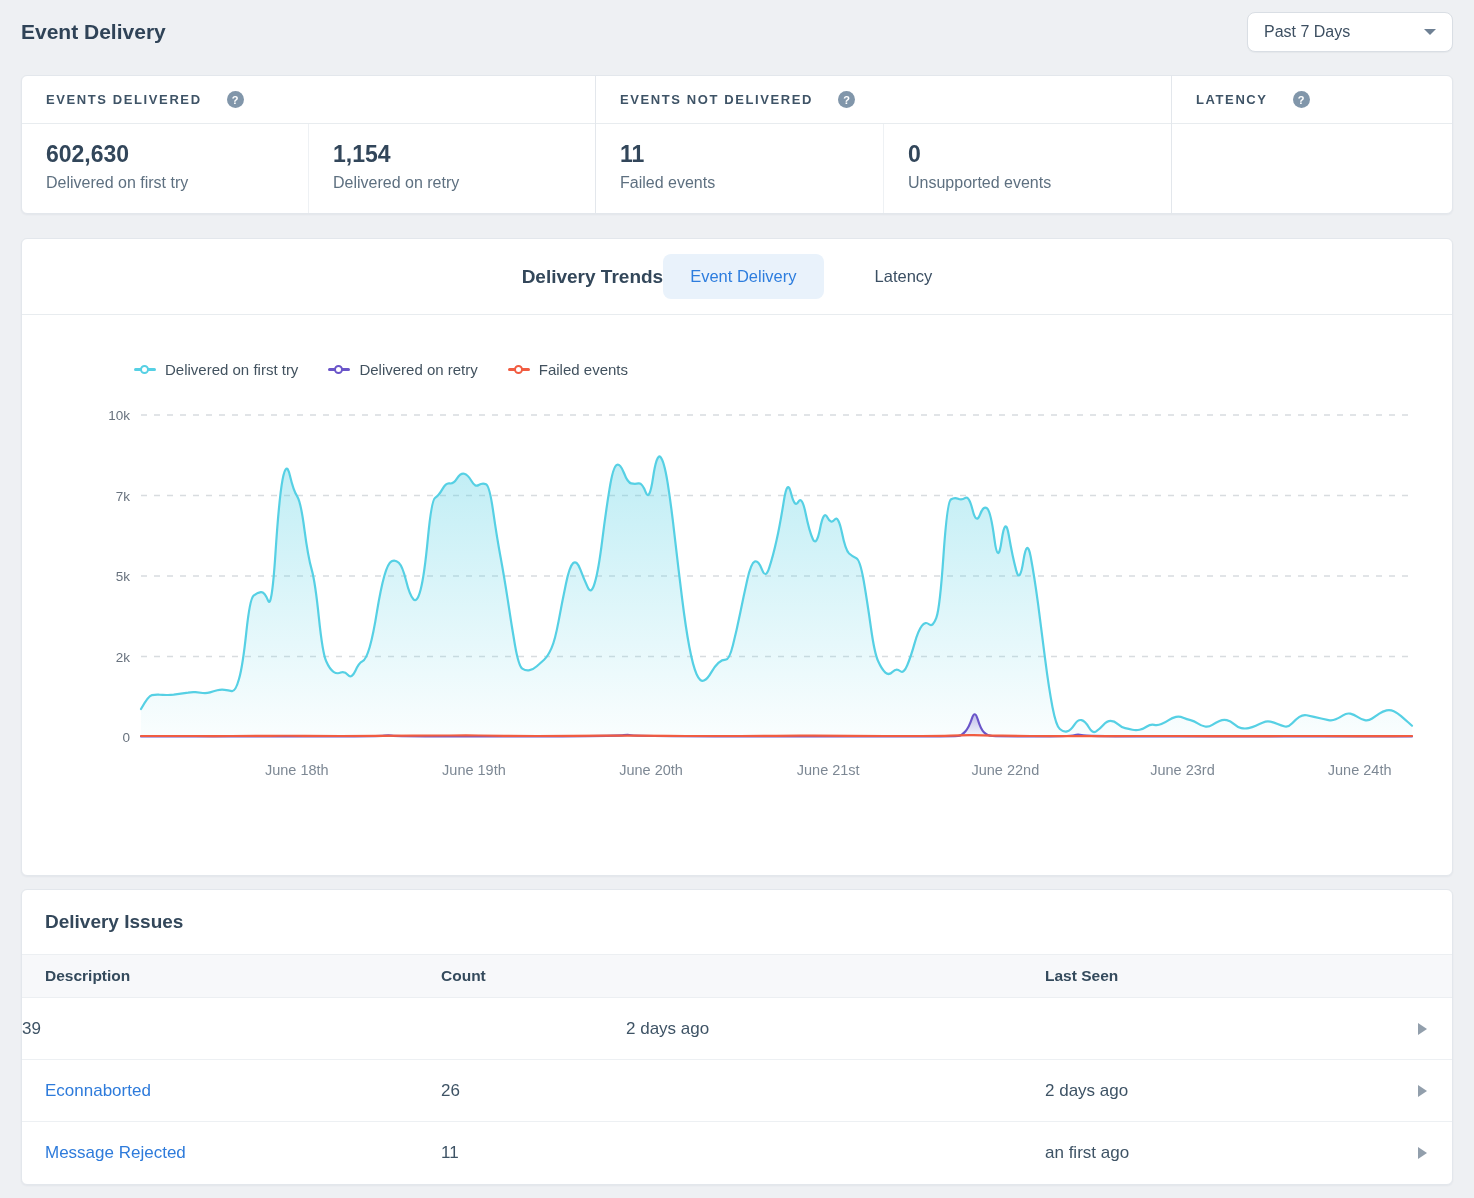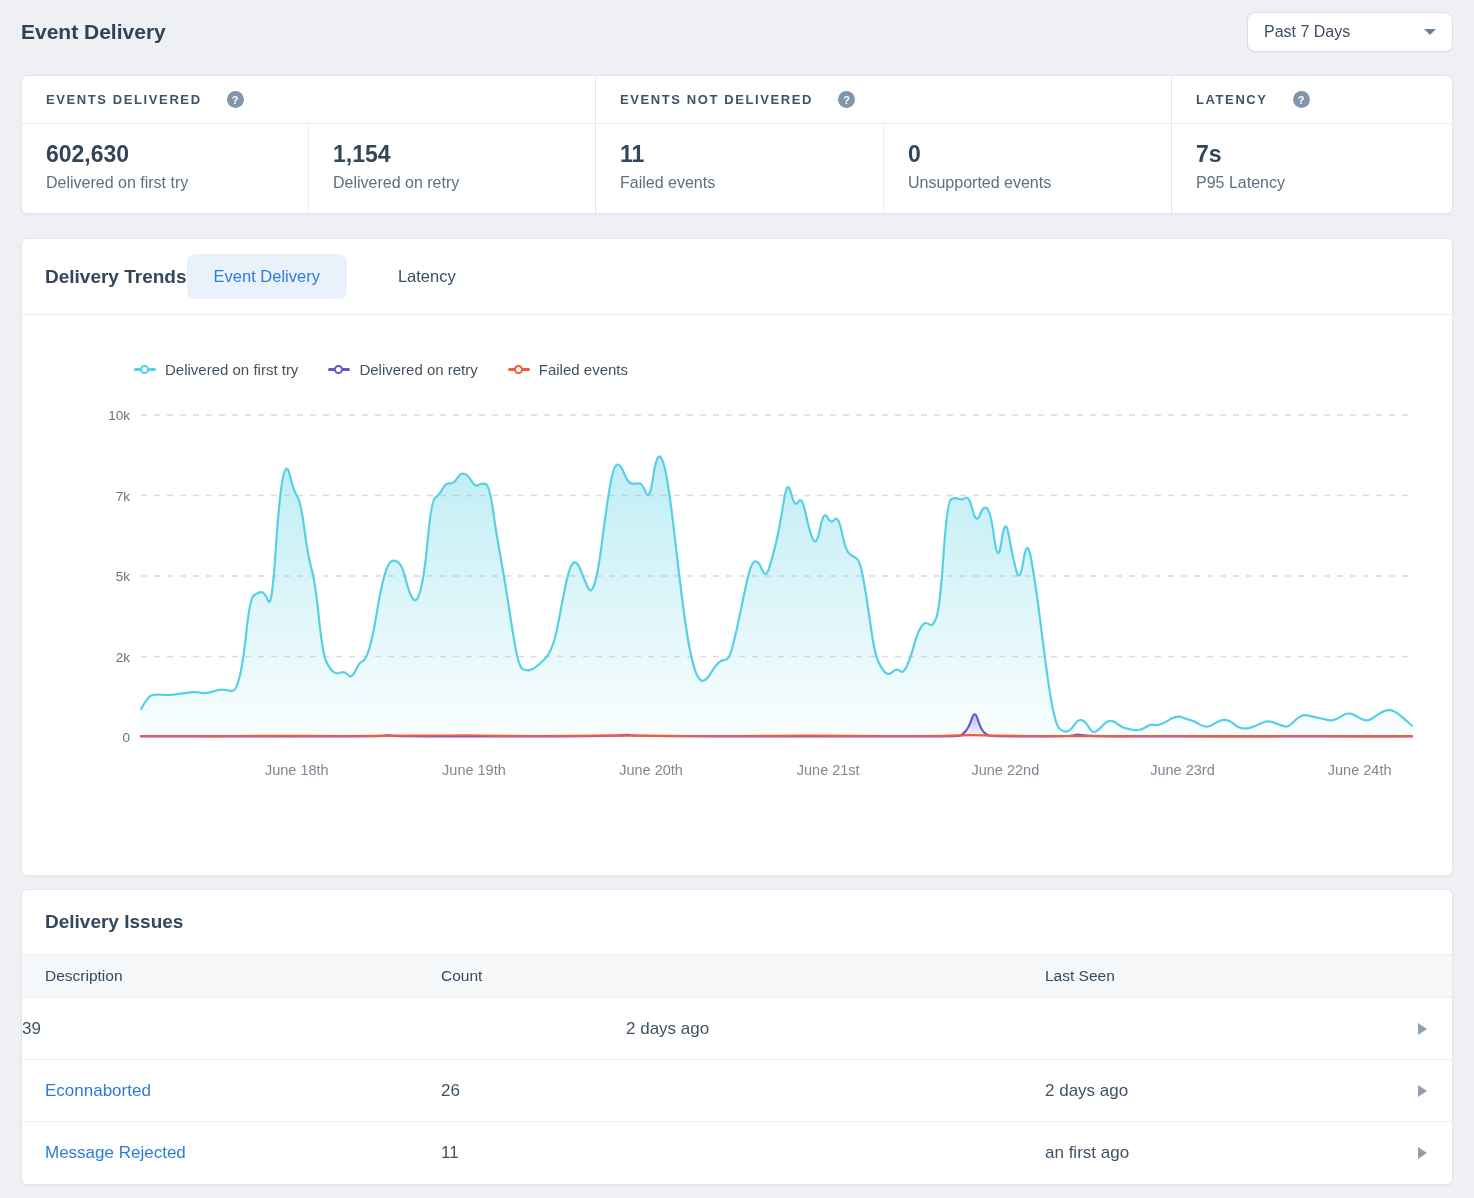--- a/index.html
+++ b/index.html
@@ -28,21 +28,21 @@
     display:inline-flex; align-items:center; justify-content:center; cursor:pointer; }
   .help-icon::after { content:"?"; }
   .group-body { display:flex; height:89px; }
   .metric { flex:1; padding:17px 0 0 24px; border-right:1px solid #eef1f4; }
   .metric:last-child { border-right:none; }
   .metric-value { font-size:23px; font-weight:700; color:#32465a; }
   .metric-label { margin-top:6px; font-size:16px; color:#5e7080; }
 
   
   .trends-card { margin-top:24px; height:638px; }
-  .trends-header { display:flex; justify-content:flex-start; align-items:center; height:76px; padding:0 16px 0 23px; border-bottom:1px solid #e8ecef; }
+  .trends-header { display:flex; justify-content:center; align-items:center; height:76px; padding:0 16px 0 23px; border-bottom:1px solid #e8ecef; }
   .section-title { font-size:19px; font-weight:700; color:#33475a; }
   .tabs { display:flex; align-items:center; gap:24px; }
   .tab { font-size:16.5px; padding:13px 27px; border-radius:8px; color:#3b4f63; cursor:pointer; }
   .tab.active { background:#e9f2fb; color:#2d7dde; }
 
   .legend { display:flex; gap:30px; margin:46px 0 0 112px; align-items:center; }
   .legend-item { display:flex; align-items:center; gap:9px; }
   .legend-marker { width:22px; height:3px; border-radius:2px; background:var(--c,#999); position:relative; }
   .legend-marker::after { content:""; position:absolute; left:6px; top:-3.5px; width:5px; height:5px;
     border:2.5px solid var(--c,#999); border-radius:50%; background:#fff; }
@@ -57,21 +57,21 @@
   .issues-card { margin-top:13px; overflow:hidden; }
   .issues-title-wrap { height:64px; display:flex; align-items:center; padding-left:23px; }
   .issues-table { width:100%; }
   .thead { display:flex; align-items:center; height:44px; background:#f7f8fa; border-top:1px solid #eceff2; border-bottom:1px solid #eceff2; }
   .trow { display:flex; align-items:center; height:62px; border-bottom:1px solid #edf0f3; cursor:pointer; }
   .trow:last-child { border-bottom:none; }
   .col-desc { width:419px; padding-left:23px; }
   .col-count { width:604px; }
   .col-seen { flex:1; }
   .col-chevron { width:60px; display:flex; justify-content:center; }
-  .th { font-size:15.5px; font-weight:400; color:#344a5c; }
+  .th { font-size:15.5px; font-weight:700; color:#344a5c; }
   .issue-link { font-size:17px; color:#2e7bdb; text-decoration:none; cursor:pointer; }
   .cell { font-size:17px; color:#3e5365; }
   .chevron-icon { width:0; height:0; border-top:6px solid transparent; border-bottom:6px solid transparent; border-left:9px solid #929fac; cursor:pointer; }
 </style>
 </head>
 <body>
 
 <div class="page">
 
   <div class="topbar">
@@ -112,26 +112,20 @@
         <div class="metric">
           <div class="metric-value">0</div>
           <div class="metric-label">Unsupported events</div>
         </div>
       </div>
     </div>
     <div class="stat-group g3">
       <div class="group-header">
         <span class="group-label">LATENCY</span>
         <span class="help-icon"></span>
-      </div>
-      <div class="group-body">
-        <div class="metric">
-          <div class="metric-value">7s</div>
-          <div class="metric-label">P95 Latency</div>
-        </div>
       </div>
     </div>
   </div>
 
   <div class="card trends-card">
     <div class="trends-header">
       <div class="section-title">Delivery Trends</div>
       <div class="tabs">
         <div class="tab active">Event Delivery</div>
         <div class="tab">Latency</div>

